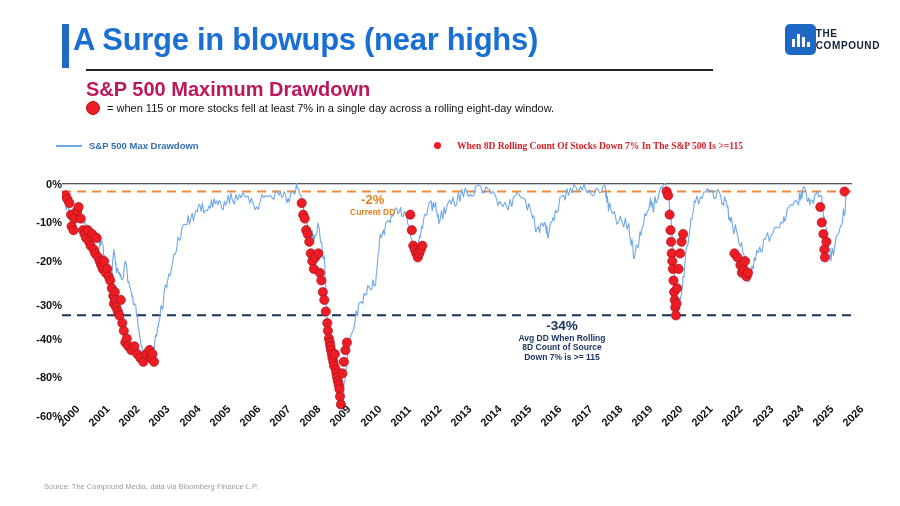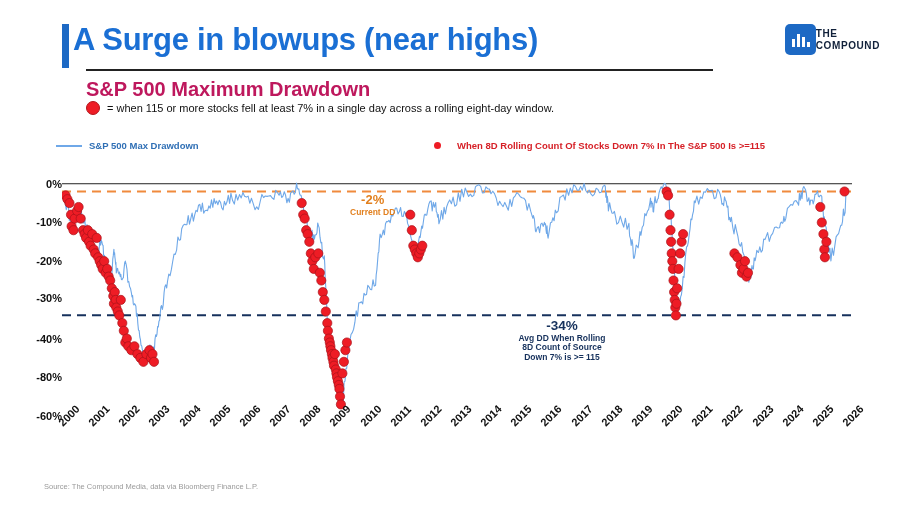--- a/index.html
+++ b/index.html
@@ -132,20 +132,21 @@
     top: 138px;
     font-size: 9.5px;
     font-weight: bold;
   }
   .legend-right {
     position: absolute;
     left: 424px;
     top: 138px;
     font-size: 9.5px;
     font-weight: bold;
+    font-family: Liberation Serif, serif;
   }
   .legend-item {
     display: flex;
     align-items: center;
     gap: 7px;
     height: 15px;
   }
   .lg-line-solid {
     width: 26px;
     height: 0;
@@ -307,21 +308,21 @@
           <span></span>
         </span>
       <span class="lg-red">When 8D Rolling Count Of Stocks Down 7% In The S&amp;P 500 Is &gt;=115</span>
     </div>
   </div>
 
   <div class="y-labels">
       <div class="y-label" style="top: 7.74194px;">0%</div>
       <div class="y-label" style="top: 46.4516px;">-10%</div>
       <div class="y-label" style="top: 85.1613px;">-20%</div>
-      <div class="y-label" style="top: 122px;">-30%</div>
+      <div class="y-label" style="top: 129px;">-30%</div>
       <div class="y-label" style="top: 162.581px;">-40%</div>
       <div class="y-label" style="top: 201.29px;">-80%</div>
       <div class="y-label" style="top: 240px;">-60%</div>
     </div>
 
   <div class="chart-area">
     <svg class="plot" id="plot-svg" viewBox="0 0 790 240" preserveAspectRatio="none">
         <line x1="0" x2="790" y1="15.483870967741936" y2="15.483870967741936" stroke="#f08a3c" stroke-width="2" stroke-dasharray="9,6"></line>
         <line x1="0" x2="790" y1="139.35483870967744" y2="139.35483870967744" stroke="#16315c" stroke-width="2" stroke-dasharray="9,6"></line>
         <line x1="0" x2="790" y1="7.741935483870968" y2="7.741935483870968" stroke="#222" stroke-width="1"></line>

